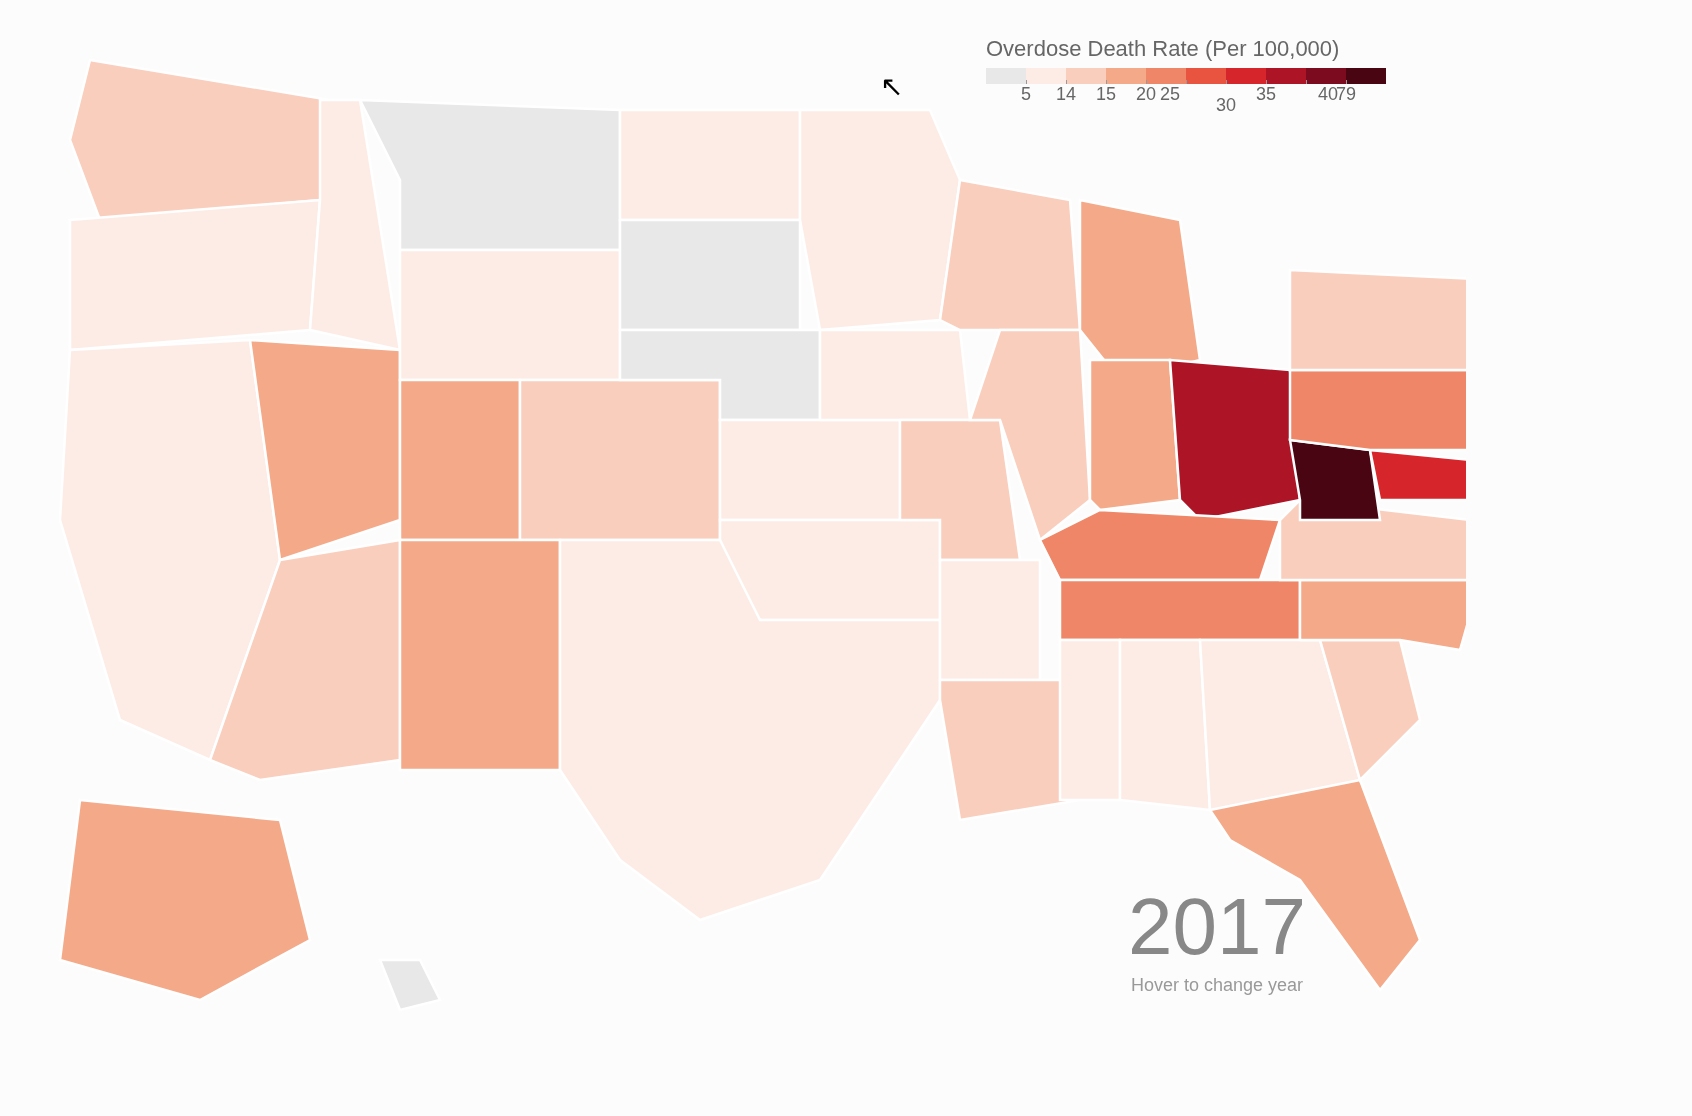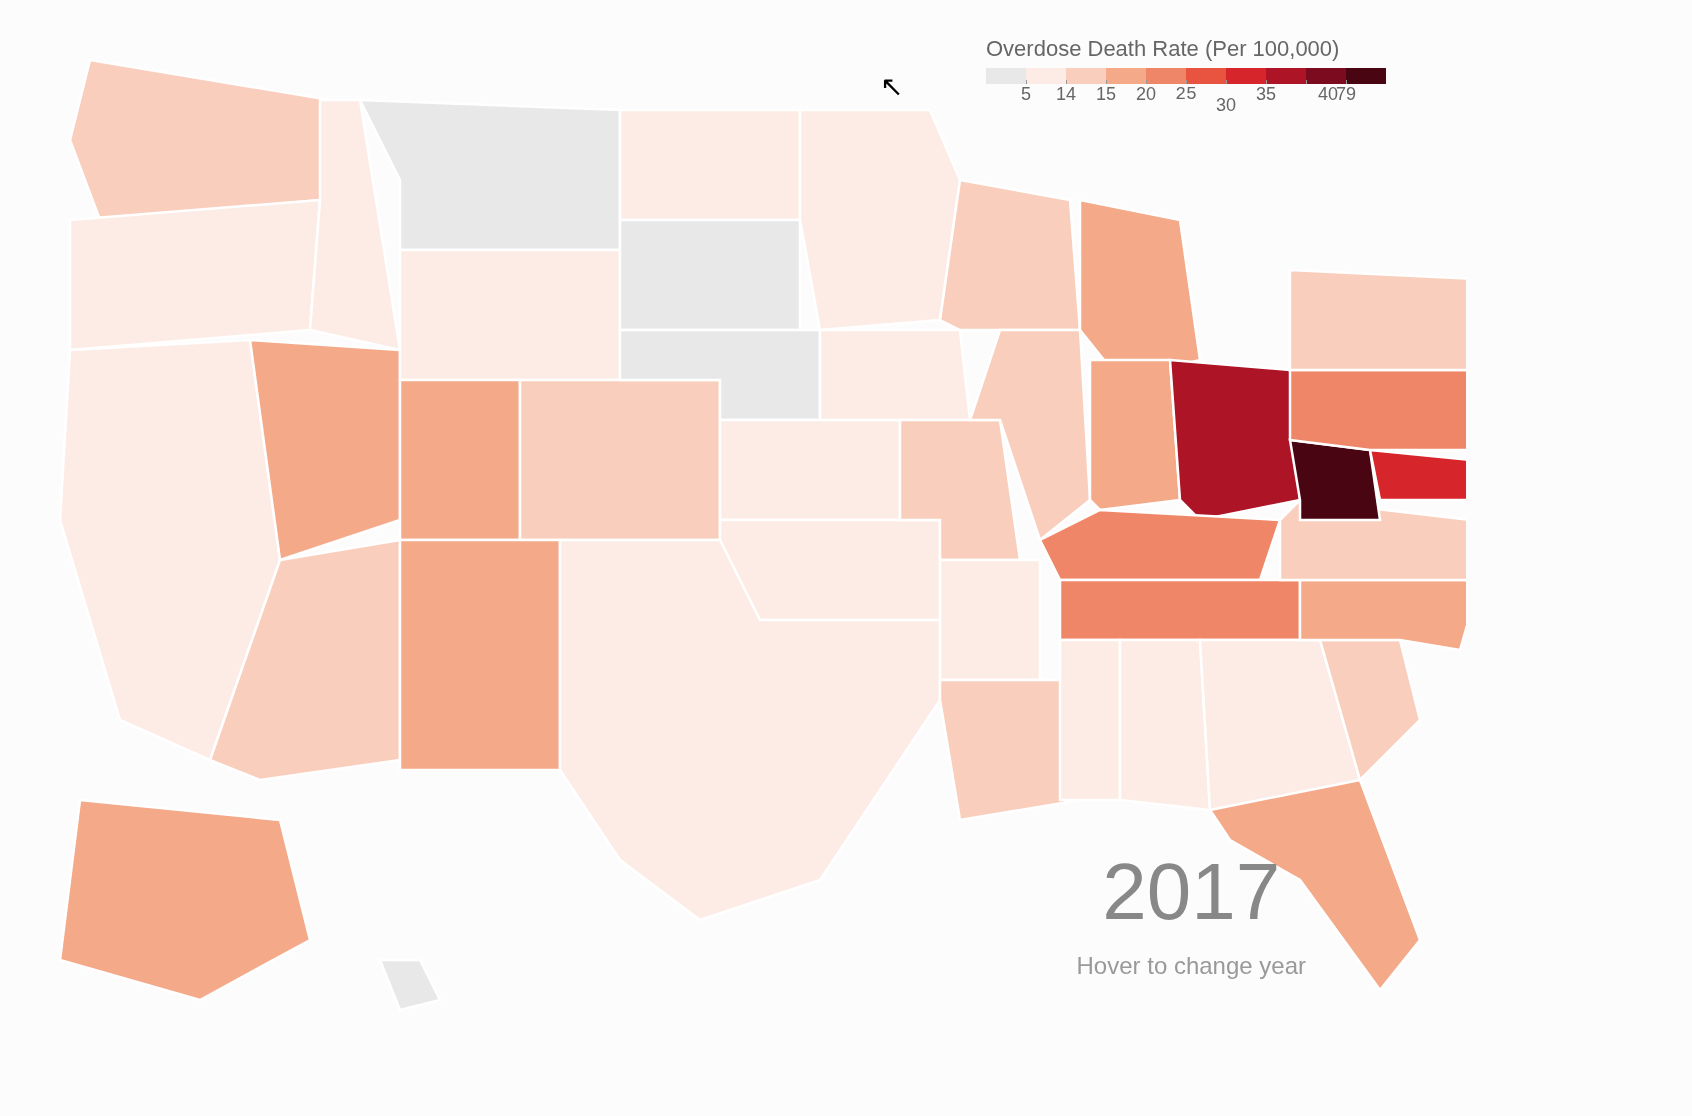--- a/index.html
+++ b/index.html
@@ -6,23 +6,23 @@
   #map-wrap{position:relative;width:1466px;height:1116px;overflow:hidden}
   svg.usmap{position:absolute;left:0;top:0}
   .state{stroke:#fff;stroke-width:2.5}
   .legend{position:absolute;right:80px;top:36px;text-align:left}
   .legend-title{font-size:22px;color:#666;margin-bottom:6px}
   .legend-bar{display:flex;height:16px}
   .legend-bar div{width:40px;height:16px}
   .legend-ticks{position:relative;height:28px;width:400px}
   .legend-ticks span.tick{position:absolute;top:0;width:40px;text-align:center;font-size:18px;color:#666;transform:translateX(-20px)}
   .legend-ticks span.bar{position:absolute;top:-4px;width:1px;height:4px;background:#999}
-  .year-block{position:absolute;right:160px;bottom:136px;text-align:center}
+  .year-block{position:absolute;right:160px;bottom:120px;text-align:center}
   .year-block .year{font-size:80px;font-weight:300;color:#888;line-height:1}
-  .year-block .hint{font-size:24px;color:#999;margin-top:20px}
+  .year-block .hint{font-size:18px;color:#999;margin-top:8px}
   .cursor{position:absolute;left:880px;top:70px;font-size:28px;color:#000}
 </style>
 </head>
 <body>
 
 <div id="map-wrap">
 
   <svg class="usmap" width="1692" height="1116" viewBox="0 0 1692 1116">
 
     <polygon class="state" fill="#f9cebd" points="90,60 330,100 320,200 100,220 70,140"></polygon>
@@ -97,21 +97,21 @@
     <div class="legend-ticks" id="legend-ticks">
         <span class="bar" style="left: 40px;"></span>
         <span class="tick" style="left: 40px;">5</span>
         <span class="bar" style="left: 80px;"></span>
         <span class="tick" style="left: 80px;">14</span>
         <span class="bar" style="left: 120px;"></span>
         <span class="tick" style="left: 120px;">15</span>
         <span class="bar" style="left: 160px;"></span>
         <span class="tick" style="left: 160px;">20</span>
         <span class="bar" style="left: 200px;"></span>
-        <span class="tick" style="left: 200px; font-family: Liberation Mono, monospace;">25</span>
+        <span class="tick" style="left: 184px;">25</span>
         <span class="bar" style="left: 240px;"></span>
         <span class="tick" style="left: 240px; margin-top: 11px;">30</span>
         <span class="bar" style="left: 280px;"></span>
         <span class="tick" style="left: 280px;">35</span>
         <span class="bar" style="left: 320px;"></span>
         <span class="tick" style="left: 332px; text-align: right;">40</span>
         <span class="bar" style="left: 360px;"></span>
         <span class="tick" style="left: 360px;">79</span>
       </div>
   </div>

